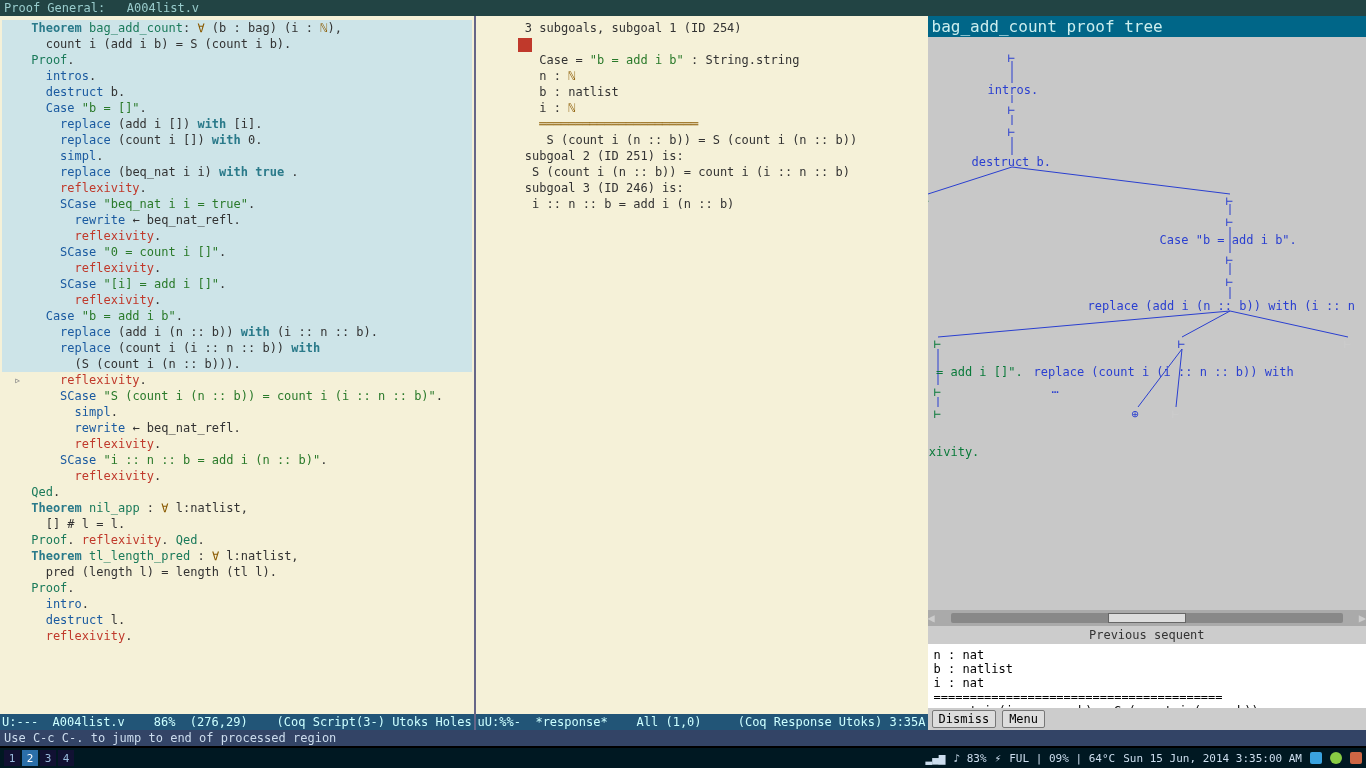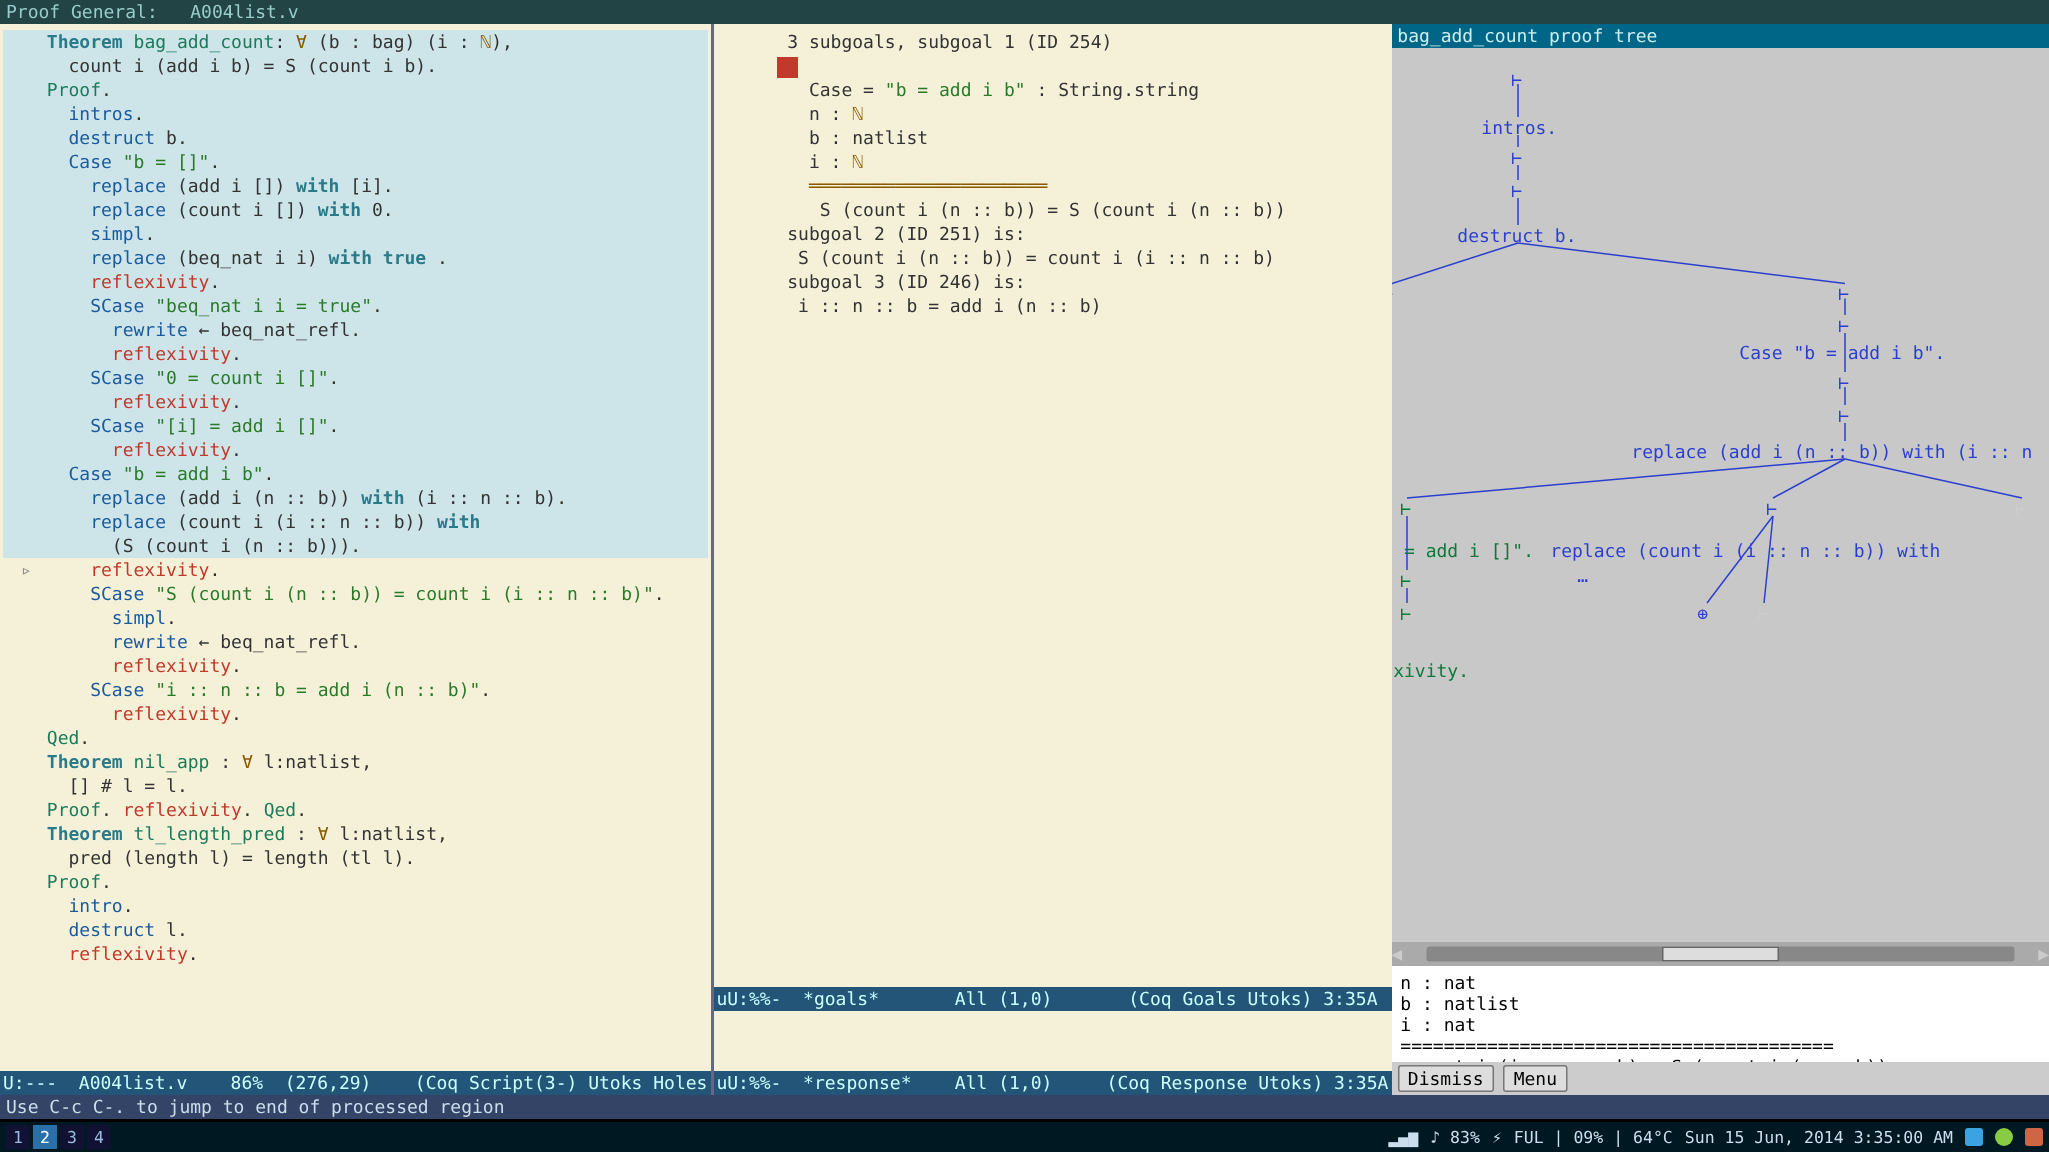--- a/index.html
+++ b/index.html
@@ -15,21 +15,21 @@
 .echo { background:#346; color:#cde; height:16px; font-size:12px; padding:0 4px; display:flex; align-items:center; }
 .goals-pane { padding:4px 6px; white-space:pre; line-height:16px;margin-left:36px; }
 .kw { color:#2a7a8a; font-weight:bold; }
 .tac { color:#1a5aa0; }
 .str { color:#2a7a2a; }
 .end { color:#c0392b; }
 .cmt { color:#1a7a5a; }
 .id { color:#8a5a00; }
 .redbox { display:inline-block; width:14px; height:14px; background:#c0392b; vertical-align:middle; }
 .tree-panel { flex:1; position:relative; background:#c8c8c8; overflow:hidden; }
-.tree-title { background:#068; color:#cee; padding:1px 4px; font-size:12px; }
+.tree-title { background:#068; color:#cee; padding:1px 4px; font-size:16px; }
 .node { position:absolute; font-size:12px; white-space:nowrap; }
 .node.blue { color:#2a3fd0; }
 .node.green { color:#0a7a3a; }
 svg.tree-svg { position:absolute; left:0; top:0; width:100%; height:100%; }
 .hscroll { height:16px; background:#aaa; display:flex; align-items:center; }
 .hscroll div { flex:1; height:10px; background:#888; margin:0 16px; border-radius:2px; position:relative; }
 .hscroll div span { position:absolute; left:40%; width:20%; height:100%; background:#ddd; border:1px solid #666; }
 .seq-hdr { background:#ccc; color:#333; text-align:center; height:18px; line-height:18px; font-size:12px; }
 .seq-body { background:#fff; color:#000; padding:4px 6px; font-size:12px; white-space:pre; height:64px; overflow:hidden; }
 .btnbar { background:#ccc; display:flex; align-items:center; height:22px; padding:2px 4px; gap:6px; }
@@ -56,21 +56,20 @@
 
 <div class="main-row">
 
   <div class="col-left">
     <div class="code-pane" id="code-pane"><div class="locked" style="position: relative; padding-left: 22px;"><span></span></div><div class="locked" style="position: relative; padding-left: 22px;"><span class="kw"> Theorem </span><span class="cmt">bag_add_count</span><span>: </span><span class="id">∀</span><span> (b : bag) (i : </span><span class="id">ℕ</span><span>),</span></div><div class="locked" style="position: relative; padding-left: 22px;"><span>   count i (add i b) = S (count i b).</span></div><div class="locked" style="position: relative; padding-left: 22px;"><span class="cmt"> Proof</span><span>.</span></div><div class="locked" style="position: relative; padding-left: 22px;"><span class="tac">   intros</span><span>.</span></div><div class="locked" style="position: relative; padding-left: 22px;"><span class="tac">   destruct</span><span> b.</span></div><div class="locked" style="position: relative; padding-left: 22px;"><span class="tac">   Case </span><span class="str">"b = []"</span><span>.</span></div><div class="locked" style="position: relative; padding-left: 22px;"><span class="tac">     replace</span><span> (add i []) </span><span class="kw">with</span><span> [i].</span></div><div class="locked" style="position: relative; padding-left: 22px;"><span class="tac">     replace</span><span> (count i []) </span><span class="kw">with</span><span> 0.</span></div><div class="locked" style="position: relative; padding-left: 22px;"><span class="tac">     simpl</span><span>.</span></div><div class="locked" style="position: relative; padding-left: 22px;"><span class="tac">     replace</span><span> (beq_nat i i) </span><span class="kw">with</span><span> </span><span class="kw">true</span><span> .</span></div><div class="locked" style="position: relative; padding-left: 22px;"><span class="end">     reflexivity</span><span>.</span></div><div class="locked" style="position: relative; padding-left: 22px;"><span class="tac">     SCase </span><span class="str">"beq_nat i i = true"</span><span>.</span></div><div class="locked" style="position: relative; padding-left: 22px;"><span class="tac">       rewrite</span><span> ← beq_nat_refl.</span></div><div class="locked" style="position: relative; padding-left: 22px;"><span class="end">       reflexivity</span><span>.</span></div><div class="locked" style="position: relative; padding-left: 22px;"><span class="tac">     SCase </span><span class="str">"0 = count i []"</span><span>.</span></div><div class="locked" style="position: relative; padding-left: 22px;"><span class="end">       reflexivity</span><span>.</span></div><div class="locked" style="position: relative; padding-left: 22px;"><span class="tac">     SCase </span><span class="str">"[i] = add i []"</span><span>.</span></div><div class="locked" style="position: relative; padding-left: 22px;"><span class="end">       reflexivity</span><span>.</span></div><div class="locked" style="position: relative; padding-left: 22px;"><span></span></div><div class="locked" style="position: relative; padding-left: 22px;"><span class="tac">   Case </span><span class="str">"b = add i b"</span><span>.</span></div><div class="locked" style="position: relative; padding-left: 22px;"><span class="tac">     replace</span><span> (add i (n :: b)) </span><span class="kw">with</span><span> (i :: n :: b).</span></div><div class="locked" style="position: relative; padding-left: 22px;"><span class="tac">     replace</span><span> (count i (i :: n :: b)) </span><span class="kw">with</span></div><div class="locked" style="position: relative; padding-left: 22px;"><span>       (S (count i (n :: b))).</span></div><div style="position: relative; padding-left: 22px;"><span class="arrow-marker">▹</span><span class="end">     reflexivity</span><span>.</span></div><div style="position: relative; padding-left: 22px;"><span class="tac">     SCase </span><span class="str">"S (count i (n :: b)) = count i (i :: n :: b)"</span><span>.</span></div><div style="position: relative; padding-left: 22px;"><span class="tac">       simpl</span><span>.</span></div><div style="position: relative; padding-left: 22px;"><span class="tac">       rewrite</span><span> ← beq_nat_refl.</span></div><div style="position: relative; padding-left: 22px;"><span class="end">       reflexivity</span><span>.</span></div><div style="position: relative; padding-left: 22px;"><span class="tac">     SCase </span><span class="str">"i :: n :: b = add i (n :: b)"</span><span>.</span></div><div style="position: relative; padding-left: 22px;"><span class="end">       reflexivity</span><span>.</span></div><div style="position: relative; padding-left: 22px;"><span class="cmt"> Qed</span><span>.</span></div><div style="position: relative; padding-left: 22px;"><span></span></div><div style="position: relative; padding-left: 22px;"><span class="kw"> Theorem </span><span class="cmt">nil_app</span><span> : </span><span class="id">∀</span><span> l:natlist,</span></div><div style="position: relative; padding-left: 22px;"><span>   [] # l = l.</span></div><div style="position: relative; padding-left: 22px;"><span class="cmt"> Proof</span><span>. </span><span class="end">reflexivity</span><span>. </span><span class="cmt">Qed</span><span>.</span></div><div style="position: relative; padding-left: 22px;"><span></span></div><div style="position: relative; padding-left: 22px;"><span class="kw"> Theorem </span><span class="cmt">tl_length_pred</span><span> : </span><span class="id">∀</span><span> l:natlist,</span></div><div style="position: relative; padding-left: 22px;"><span>   pred (length l) = length (tl l).</span></div><div style="position: relative; padding-left: 22px;"><span class="cmt"> Proof</span><span>.</span></div><div style="position: relative; padding-left: 22px;"><span class="tac">   intro</span><span>.</span></div><div style="position: relative; padding-left: 22px;"><span class="tac">   destruct</span><span> l.</span></div><div style="position: relative; padding-left: 22px;"><span class="end">   reflexivity</span><span>.</span></div></div>
     <div class="modeline">U:---  A004list.v    86%  (276,29)    (Coq Script(3-) Utoks Holes</div>
   </div>
 
   <div class="col-mid">
     <div class="goals-pane" id="goals-pane" style="flex:1;"><div><span> 3 subgoals, subgoal 1 (ID 254)</span></div><div><span class="redbox"></span><span>  </span></div><div><span>   Case = </span><span class="str">"b = add i b"</span><span> : String.string</span></div><div><span>   n : </span><span class="id">ℕ</span></div><div><span>   b : natlist</span></div><div><span>   i : </span><span class="id">ℕ</span></div><div><span>   </span><span class="id">══════════════════════</span></div><div><span>    S (count i (n :: b)) = S (count i (n :: b))</span></div><div><span></span></div><div><span> subgoal 2 (ID 251) is:</span></div><div><span>  S (count i (n :: b)) = count i (i :: n :: b)</span></div><div><span> subgoal 3 (ID 246) is:</span></div><div><span>  i :: n :: b = add i (n :: b)</span></div></div>
-    <div class="modeline">uU:%%-  *goals*       All (1,0)       (Coq Goals Utoks) 3:35A</div>
     <div style="height:40px;"></div>
     <div class="modeline">uU:%%-  *response*    All (1,0)     (Coq Response Utoks) 3:35A</div>
   </div>
 
   <div class="col-right">
     <div class="tree-title">bag_add_count proof tree</div>
     <div class="tree-panel" id="tree-panel">
       <svg class="tree-svg" id="tree-svg">
           <line x1="84" y1="24" x2="84" y2="46" stroke="#2a3fd0" stroke-width="1"></line>
           <line x1="84" y1="58" x2="84" y2="66" stroke="#2a3fd0" stroke-width="1"></line>
@@ -114,20 +113,21 @@
         <div class="node " style="left: 244px; top: 370px;">⊢</div>
         <div class="node green" style="left: -6px; top: 408px;">exivity.</div>
       </div>
     <div class="hscroll">
       <span>◀</span>
       <div>
           <span></span>
         </div>
       <span>▶</span>
     </div>
+    <div class="seq-hdr">Previous sequent</div>
     <div class="seq-body">n : nat
 b : natlist
 i : nat
 ========================================
  count i (i :: n :: b) = S (count i (n :: b))</div>
     <div class="btnbar">
       <button>Dismiss</button>
       <button>Menu</button>
     </div>
   </div>

